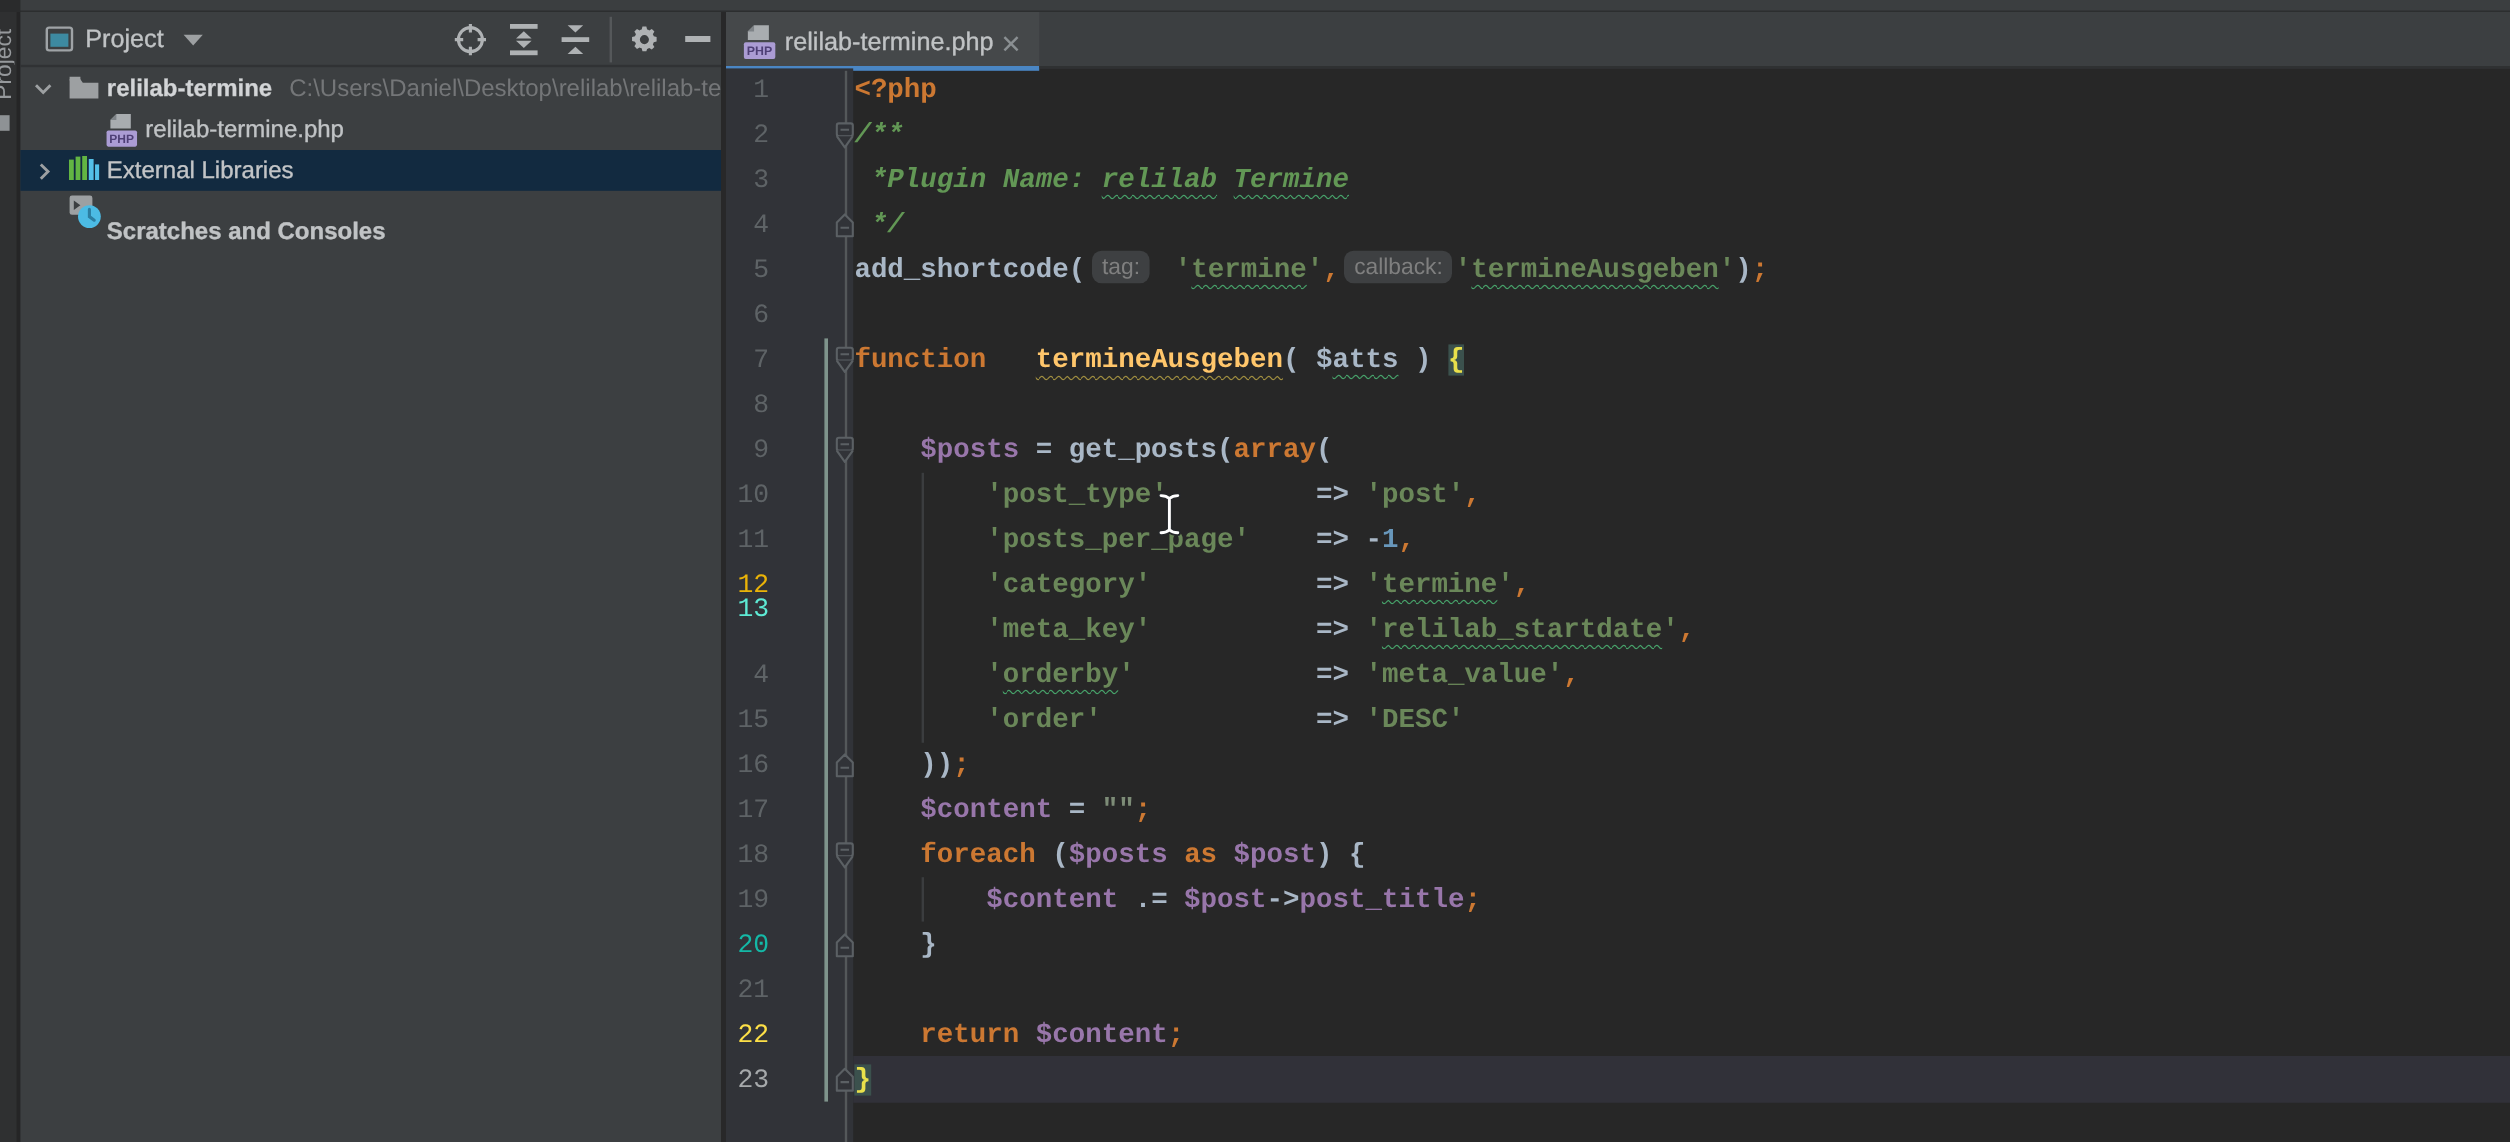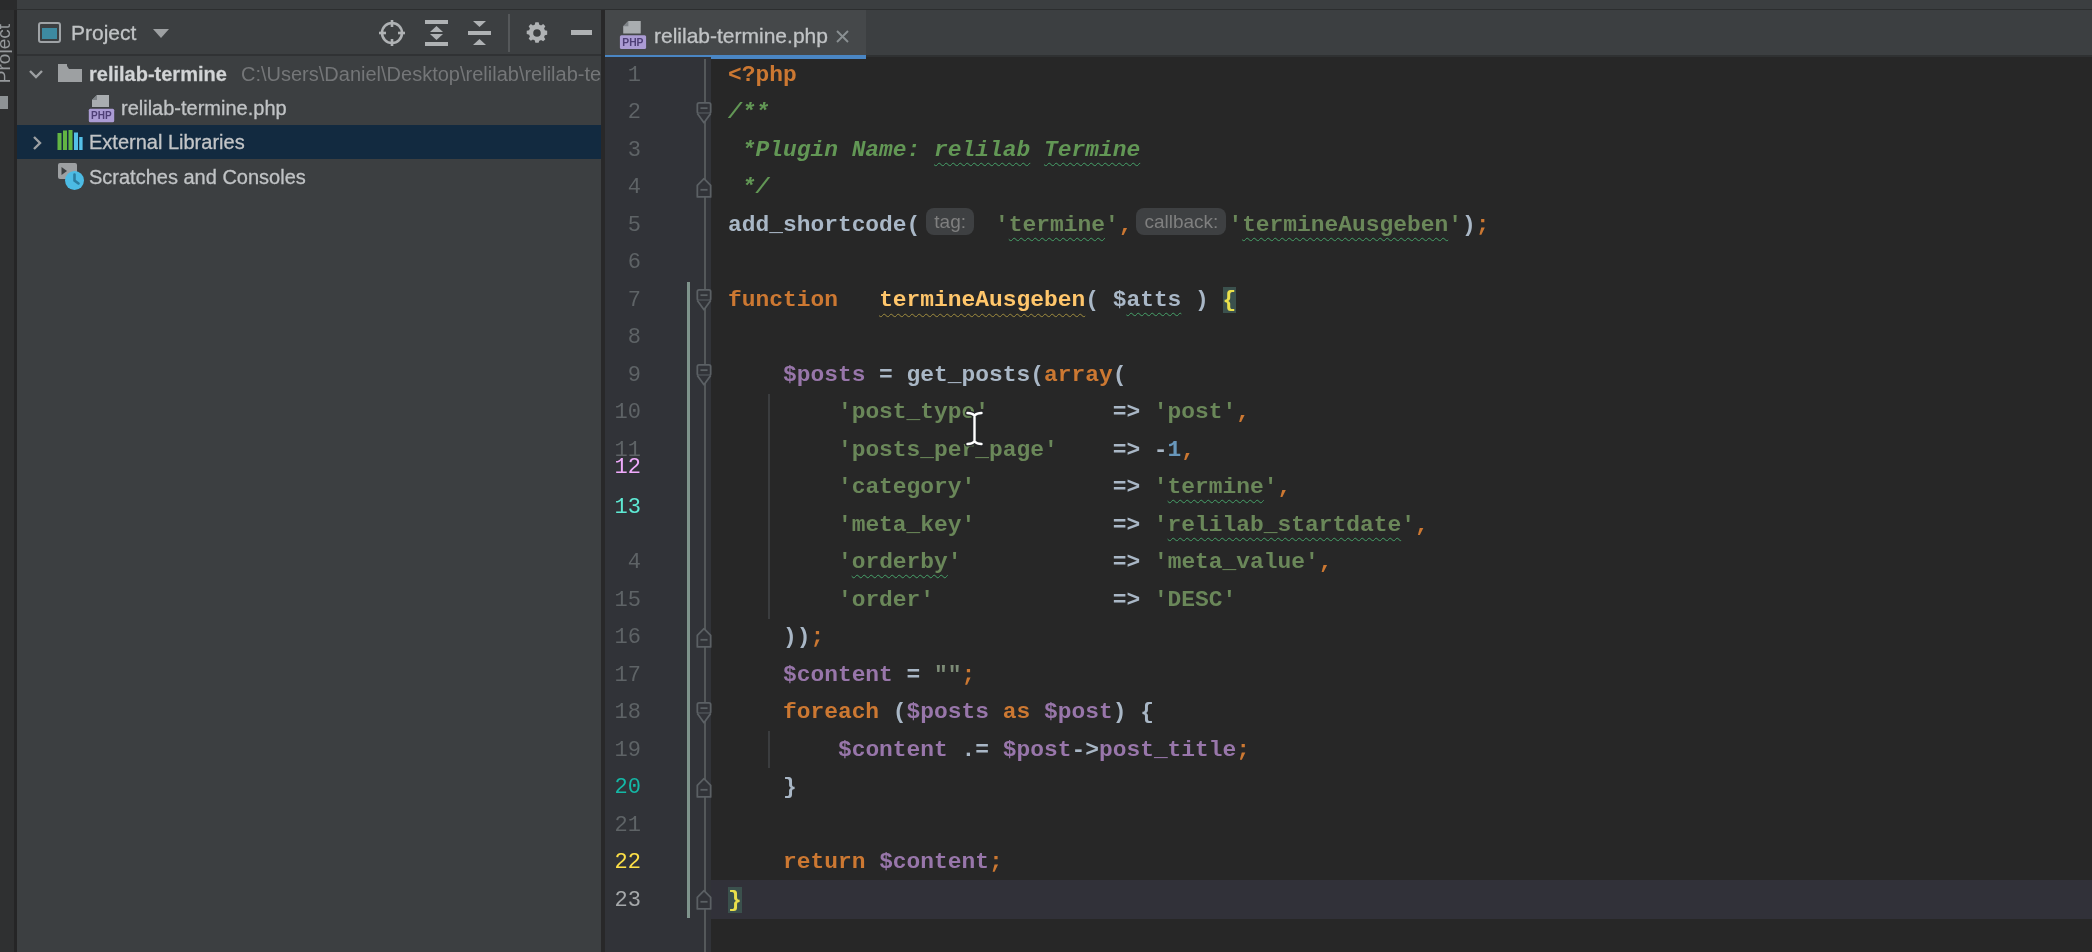--- a/index.html
+++ b/index.html
@@ -10,21 +10,21 @@
   .s{color:#6a8759}
   .d{color:#629755;font-style:italic}
   .v{color:#9876aa}
   .f{color:#ffc66b}
   .n{color:#6897bb}
   .w{text-decoration:underline wavy #46a169 1.2px;text-underline-offset:6px;text-decoration-skip-ink:none;}
   .b{color:#e9e04b;background:#3b514d;}
   .chip{display:inline-block;font:19px "Liberation Sans",sans-serif;color:#7f7f7f;background:#3e4042;
     border-radius:8px;padding:0 8px;height:27px;line-height:27px;vertical-align:3px;}
   #code{position:absolute;left:712px;top:56.5px;white-space:pre;
-    font-family:"Liberation Mono",monospace;font-size:22.9px;line-height:37.5px;color:#a9b7c6;font-weight:bold;padding-left:16px;}
+    font-family:"Liberation Mono",monospace;font-size:22.9px;line-height:37.5px;color:#a9b7c6;font-weight:bold;}
   .lnum{position:absolute;width:60px;text-align:right;font-family:"Liberation Mono",monospace;
     font-size:22px;line-height:37.5px;color:#686d70;left:581px;}
   .ui{color:#c0c3c5;font-size:20px;-webkit-text-stroke:0.3px #c0c3c5;}
 </style>
 </head>
 <body>
 
 <div class="abs" style="left:0;top:0;width:2092px;height:9px;background:#3b3e40"></div>
 <div class="abs" style="left:0;top:9px;width:2092px;height:2.5px;background:#2c2e2f"></div>
 <div class="abs" style="left:0;top:0;width:17px;height:11px;background:#2a2b2c"></div>
@@ -104,21 +104,21 @@
   <rect x="23.2" y="9" width="3.4" height="13" fill="#54c0e8"></rect>
 </svg>
 <div class="abs ui" style="left:89px;top:131px;line-height:23px;color:#c3c5c7;">External Libraries</div>
 
 <svg class="abs" style="left:57px;top:161px" width="32" height="31" viewBox="0 0 32 31">
   <rect x="1" y="2" width="19" height="16" rx="2" fill="#9da0a2"></rect>
   <path d="M4.5 6 l5.5 4 -5.5 4 z" fill="#3c3f41"></path>
   <circle cx="17.5" cy="19.5" r="9.5" fill="#4cbbe4"></circle>
   <path d="M17.5 13.5 v6 l4 3" fill="none" stroke="#2b7da0" stroke-width="2.6" stroke-linecap="round"></path>
 </svg>
-<div class="abs ui" style="left:89px;top:166px;line-height:23px;">Scratches and Consoles</div>
+<div class="abs ui" style="left:89px;top:182px;line-height:23px;font-weight:bold;">Scratches and Consoles</div>
 
 <div class="abs" style="left:601px;top:10px;width:4px;height:942px;background:#282829"></div>
 
 <div class="abs" style="left:605px;top:10px;width:1487px;height:47px;background:#3c3f41"></div>
 <div class="abs" style="left:605px;top:10px;width:261px;height:45px;background:#45484a"></div>
 <div class="abs" style="left:605px;top:55px;width:261px;height:4px;background:#4a86c4"></div>
 <svg class="abs" style="left:619px;top:20px" width="28" height="33" viewBox="0 0 27 32">
   <path fill="#a9adb0" d="M9 1 h12 v12 h-17 v-7 z"></path>
   <path fill="#7e8387" d="M9 1 v5 h-5 z"></path>
   <rect x="0.8" y="14.8" width="25.4" height="13.4" rx="1.5" fill="#ab9cd4"></rect>
@@ -148,21 +148,21 @@
     <div class="lnum" style="top:94px;color:#5e6366">2</div>
     <div class="lnum" style="top:131.5px;color:#5e6366">3</div>
     <div class="lnum" style="top:169px;color:#5e6366">4</div>
     <div class="lnum" style="top:206.5px;color:#5e6366">5</div>
     <div class="lnum" style="top:244px;color:#5e6366">6</div>
     <div class="lnum" style="top:281.5px;color:#5e6366">7</div>
     <div class="lnum" style="top:319px;color:#5e6366">8</div>
     <div class="lnum" style="top:356.5px;color:#5e6366">9</div>
     <div class="lnum" style="top:394px;color:#5e6366">10</div>
     <div class="lnum" style="top:431.5px;color:#5e6366">11</div>
-    <div class="lnum" style="top:449px;color:#f0abfc">12</div>
+    <div class="lnum" style="top:469px;color:#eab308">12</div>
     <div class="lnum" style="top:489px;color:#5eead4">13</div>
     <div class="lnum" style="top:544px;color:#5e6366">4</div>
     <div class="lnum" style="top:581.5px;color:#5e6366">15</div>
     <div class="lnum" style="top:619px;color:#5e6366">16</div>
     <div class="lnum" style="top:656.5px;color:#5e6366">17</div>
     <div class="lnum" style="top:694px;color:#5e6366">18</div>
     <div class="lnum" style="top:731.5px;color:#5e6366">19</div>
     <div class="lnum" style="top:769px;color:#14b8a6">20</div>
     <div class="lnum" style="top:806.5px;color:#5e6366">21</div>
     <div class="lnum" style="top:844px;color:#fde047">22</div>

